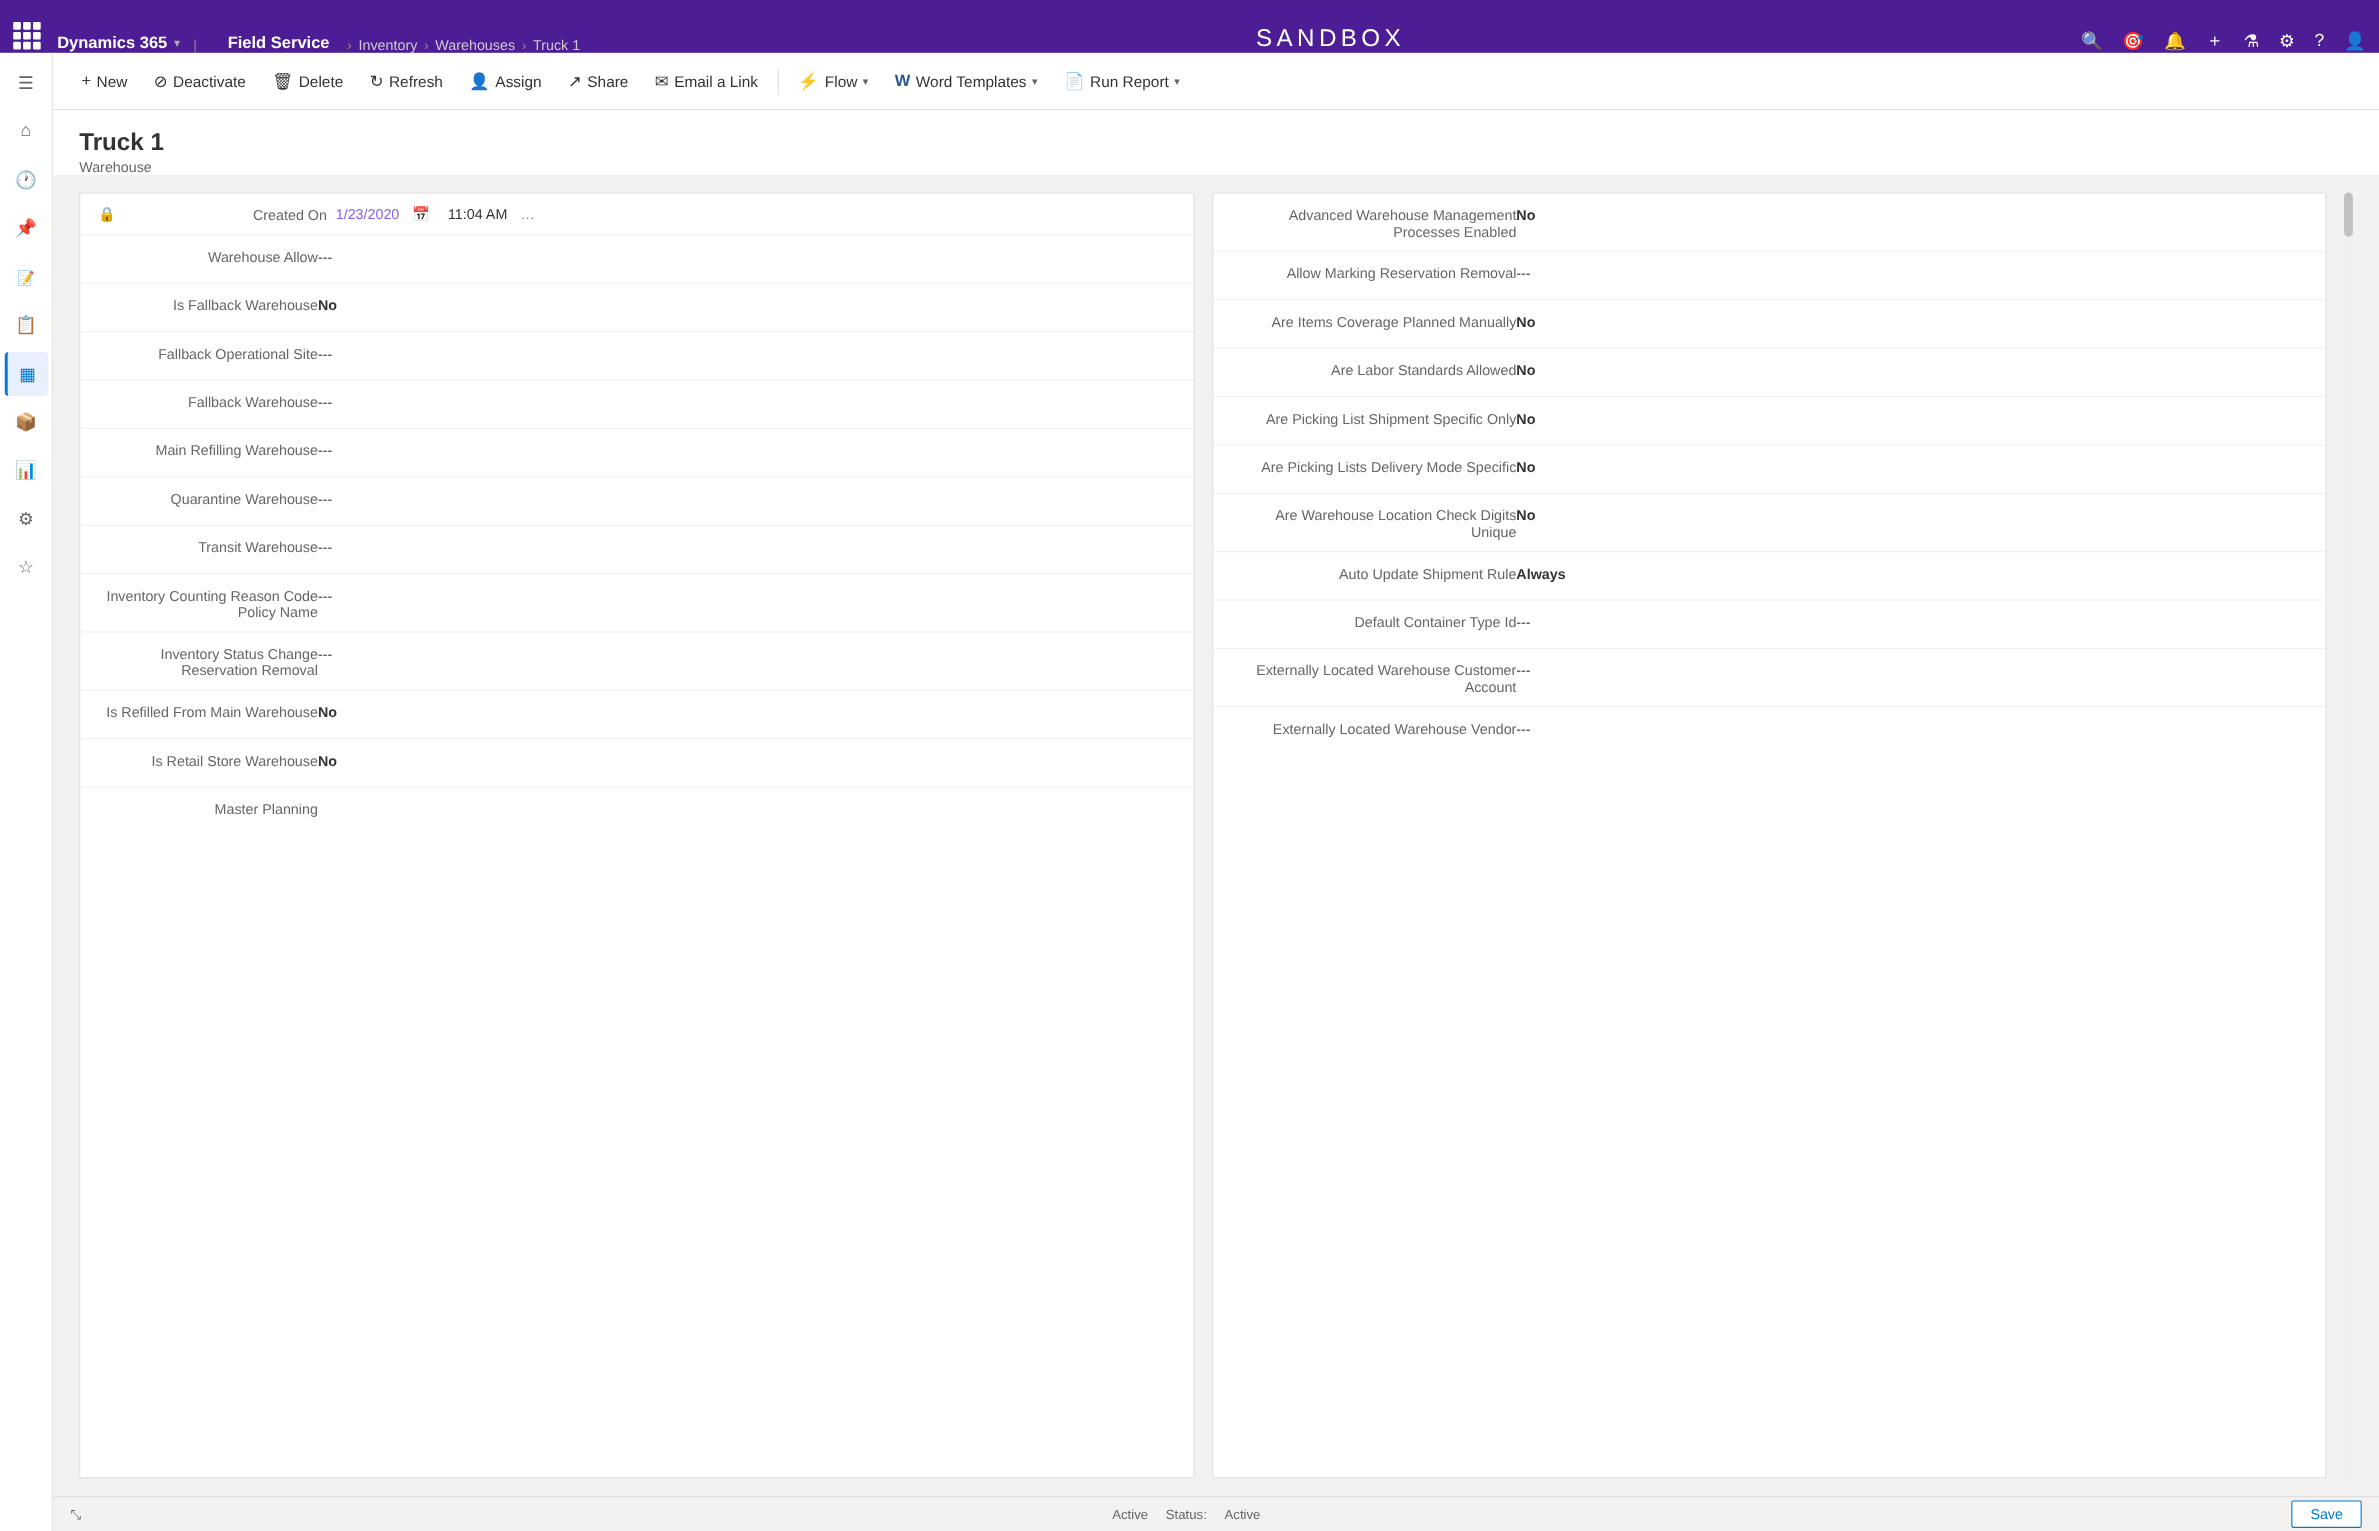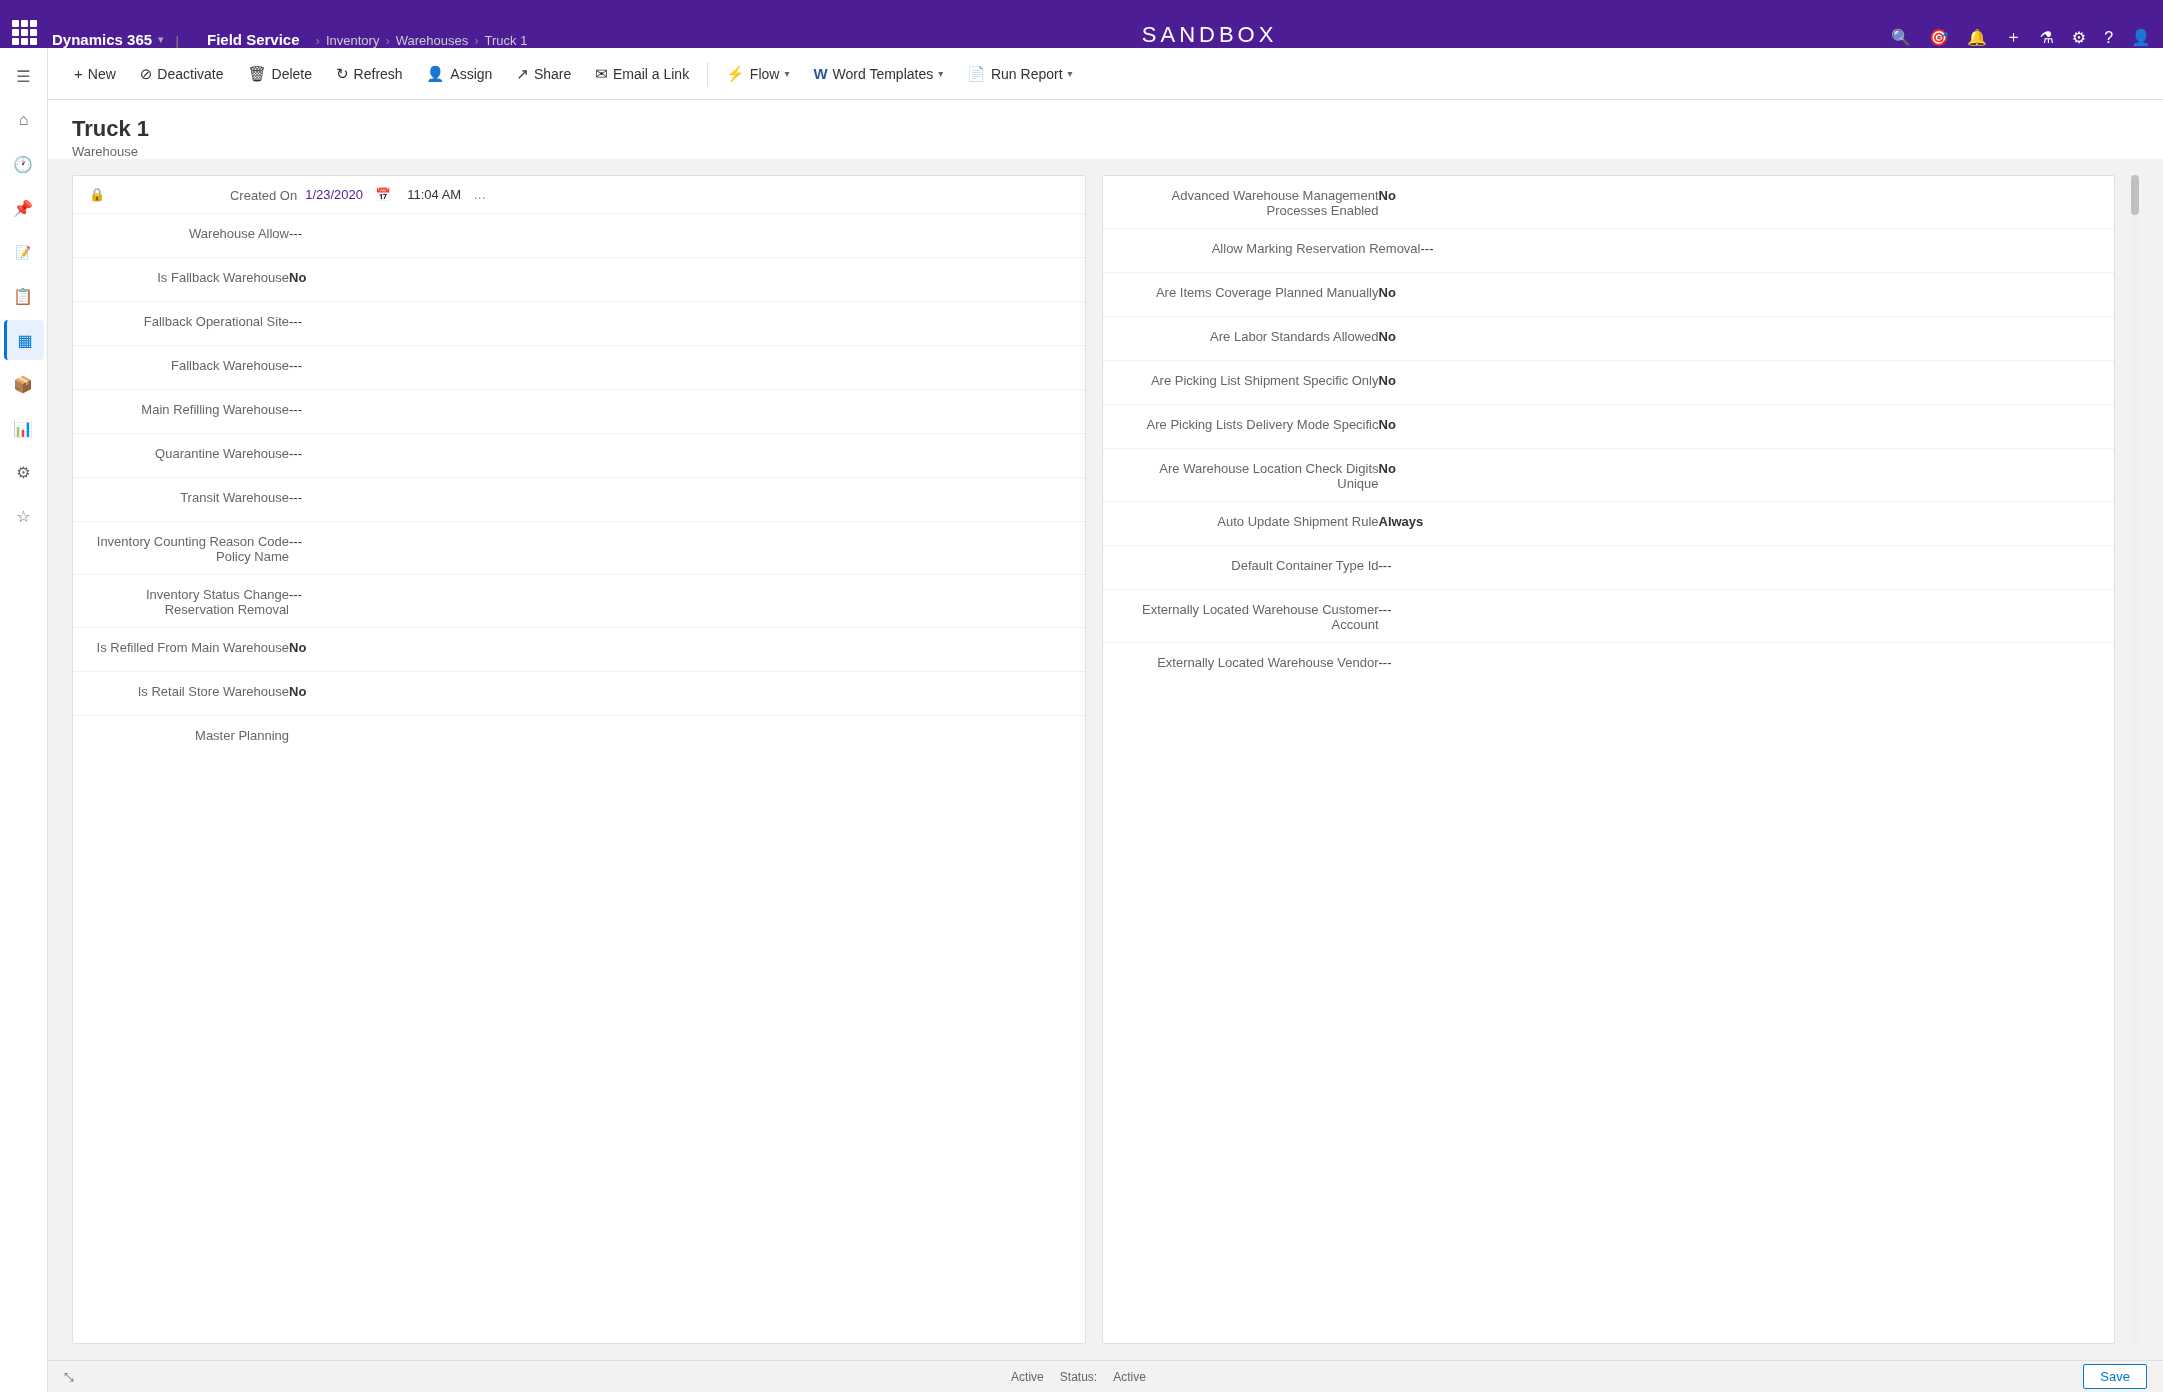--- a/index.html
+++ b/index.html
@@ -241,21 +241,21 @@
 
 
     <div class="form-area">
 
       <div class="form-column">
 
         <div class="created-on-row">
           <span class="lock-icon">🔒</span>
           <span class="form-label" style="width:170px;">Created On</span>
           <div class="form-input-group">
-            <span style="font-size:13px;color:#4c1d95;margin-right:4px;">1/23/2020</span>
+            <span style="font-size:13px;color:#8b5cf6;margin-right:4px;">1/23/2020</span>
             <span style="color:#666;cursor:pointer;">📅</span>
             <span style="margin-left:8px;font-size:13px;color:#333;">11:04 AM</span>
             <span style="color:#888;margin-left:4px;cursor:pointer;">…</span>
           </div>
         </div>
 
         <div id="left-fields">
             <div class="form-row">
     <span class="form-label">Warehouse Allow</span>
     <span class="form-value">---</span>
@@ -307,21 +307,21 @@
           </div>
       </div>
 
       <div class="form-column">
         <div id="right-fields">
             <div class="form-row">
     <span class="form-label" style="width:260px;min-width:240px;">Advanced Warehouse Management Processes Enabled</span>
     <span class="form-value bold">No</span>
   </div>
             <div class="form-row">
-    <span class="form-label" style="width:260px;min-width:240px;margin-left:42px;">Allow Marking Reservation Removal</span>
+    <span class="form-label" style="width:260px;min-width:240px;">Allow Marking Reservation Removal</span>
     <span class="form-value">---</span>
   </div>
             <div class="form-row">
     <span class="form-label" style="width:260px;min-width:240px;">Are Items Coverage Planned Manually</span>
     <span class="form-value bold">No</span>
   </div>
             <div class="form-row">
     <span class="form-label" style="width:260px;min-width:240px;">Are Labor Standards Allowed</span>
     <span class="form-value bold">No</span>
   </div>

